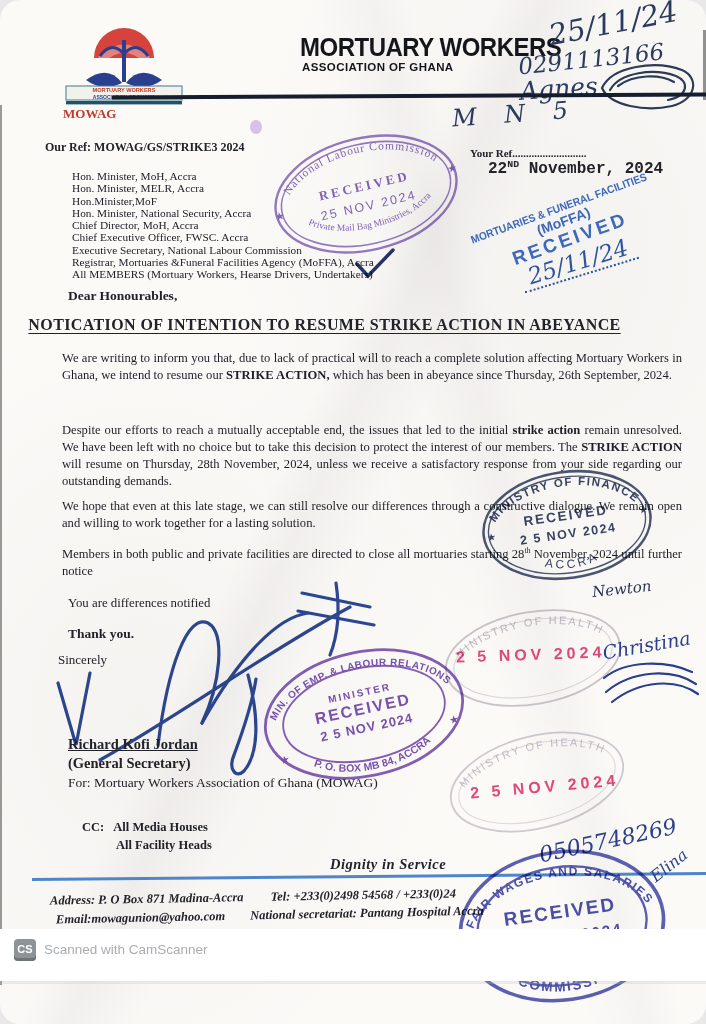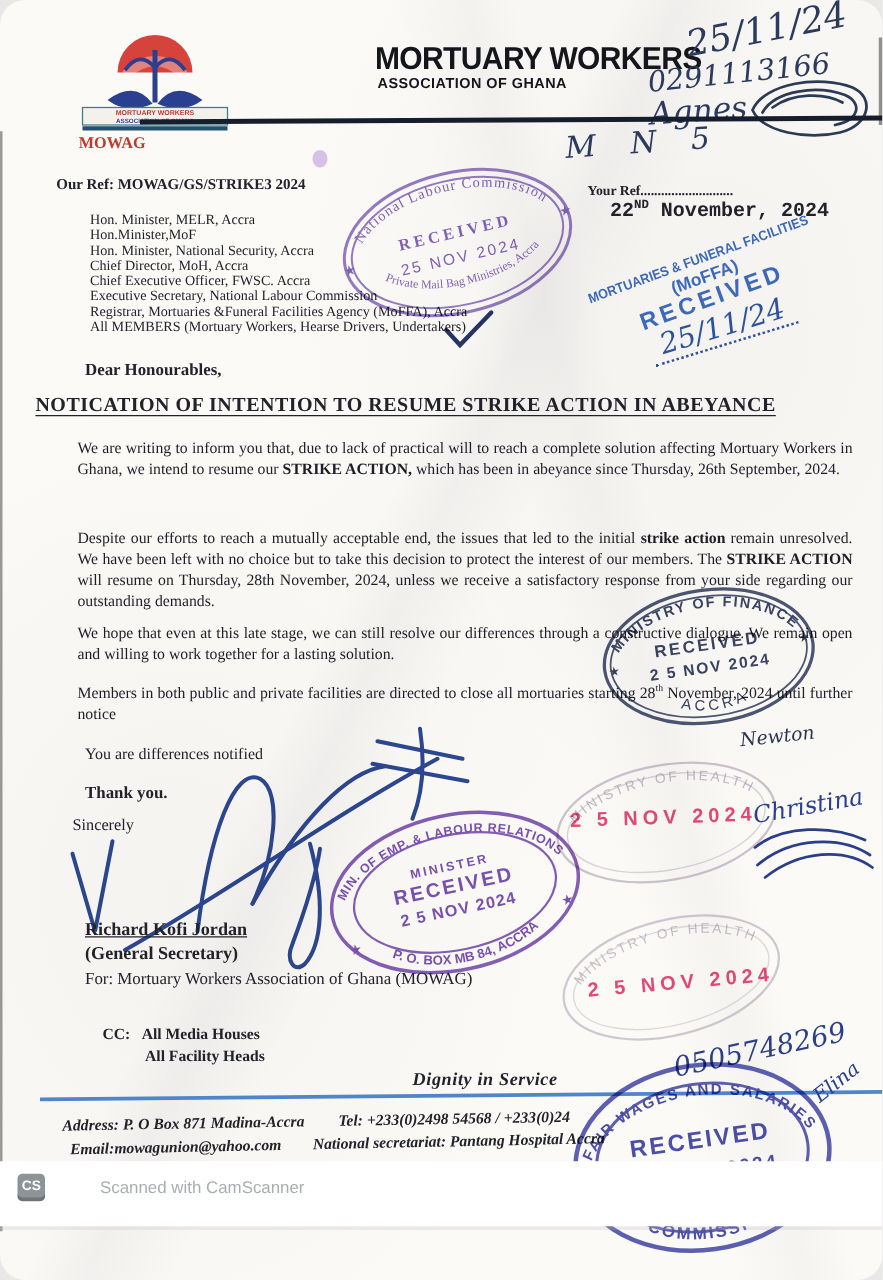--- a/index.html
+++ b/index.html
@@ -63,20 +63,21 @@
   <div class="abs" style="left:112px;top:94px;width:594px;height:3.5px;background:#161e2e;transform:rotate(-0.3deg);"></div>
   <div class="abs hand" style="left:452px;top:100px;font-size:24px;letter-spacing:10px;transform:rotate(-4deg);">M  N  5</div>
 
   <div class="abs serif b" style="left:63px;top:106px;font-size:13px;color:#c0392b;">MOWAG</div>
   <div class="abs serif b" style="left:45px;top:121px;font-size:12px;margin-top:19px;">Our Ref: MOWAG/GS/STRIKE3 2024</div>
 
   <div class="abs serif b" style="left:470px;top:147px;font-size:11px;text-align:right;">Your Ref...........................</div>
   <div class="abs serif b" style="left:488px;top:160px;font-size:16px;font-family:Liberation Mono, monospace;"><span>22</span><sup>ND</sup><span> November, 2024</span></div>
 
   <div class="abs recipients" style="left:72px;top:170px;">
+    <div>Hon. Minister, MoH, Accra</div>
     <div>Hon. Minister, MELR, Accra</div>
     <div>Hon.Minister,MoF</div>
     <div>Hon. Minister, National Security, Accra</div>
     <div>Chief Director, MoH, Accra</div>
     <div>Chief Executive Officer, FWSC. Accra</div>
     <div>Executive Secretary, National Labour Commission</div>
     <div>Registrar, Mortuaries &amp;Funeral Facilities Agency (MoFFA), Accra</div>
     <div>All MEMBERS (Mortuary Workers, Hearse Drivers, Undertakers)</div>
   </div>
 
@@ -229,16 +230,16 @@
       <text x="110" y="96" text-anchor="middle" font-size="15" font-weight="bold" letter-spacing="2">2 5 NOV 2024</text>
       <text font-size="13.5" font-weight="bold" letter-spacing="2"><textPath href="#fwscBot" startOffset="50%" text-anchor="middle">COMMISSION</textPath></text>
       <text x="20" y="120" font-size="12">★</text>
       <text x="192" y="116" font-size="12">★</text>
     </g>
   </svg>
 
   <div class="abs" style="left:0;top:958px;width:706px;height:26px;background:linear-gradient(to bottom, rgba(190,180,185,0), rgba(190,180,185,.25));"></div>
   <div class="abs scanbar" style="left:0;top:929px;width:706px;height:52px;padding-left:16px;">
     <div class="abs sans b" style="left:14px;top:10px;width:22px;height:22px;background:#8e9398;border-radius:4px;color:#fff;font-size:11px;text-align:center;line-height:20px;box-shadow:inset 0 -3px 0 #6f7479;">CS</div>
-    <div class="abs sans" style="left:44px;top:13px;font-size:13.5px;color:#a9adb2;margin-left:36px;">Scanned with CamScanner</div>
+    <div class="abs sans" style="left:44px;top:13px;font-size:13.5px;color:#a9adb2;">Scanned with CamScanner</div>
   </div>
 
 </div>
 
 </body></html>

